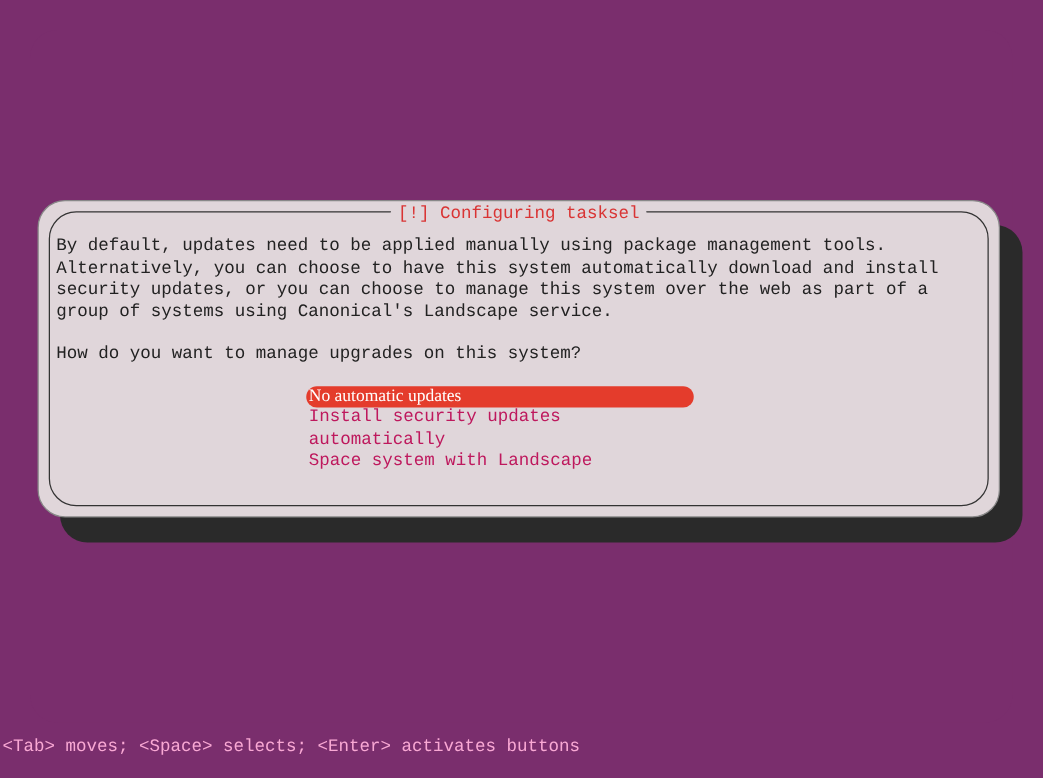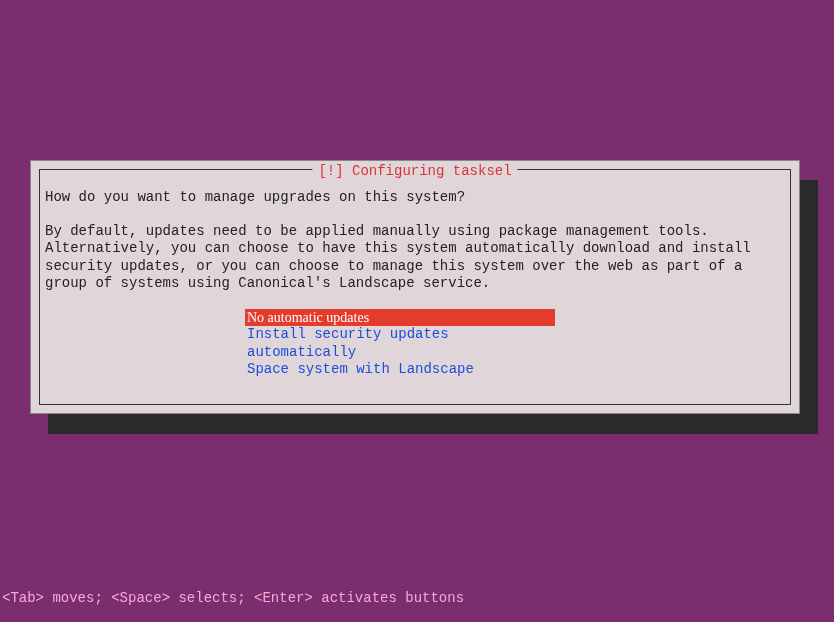--- a/index.html
+++ b/index.html
@@ -1,18 +1,19 @@
 <!DOCTYPE html>
 <html><head>
   <meta charset="utf-8">
   <style>
     * {
       margin: 0;
       padding: 0;
       box-sizing: border-box;
+      border-radius: 22px;
     }
     body {
       width: 834px;
       height: 622px;
       background: #7a2e6d;
       font-family: 'Courier New', monospace;
       font-size: 14px;
       position: relative;
       overflow: hidden;
     }
@@ -73,21 +74,21 @@
       white-space: pre-wrap;
     }
     .options {
       margin-left: 200px;
       margin-top: 0px;
     }
     .option {
       display: block;
       width: 310px;
       padding: 0 2px;
-      color: #1d4ed8;
+      color: #be185d;
       cursor: pointer;
     }
     .option.selected {
       background: #e43c2c;
       color: #fff;
       font-family: Liberation Serif, serif;
     }
     .footer {
       position: absolute;
       bottom: 16px;
@@ -100,22 +101,22 @@
 <body>
 
 <div class="inner-bg"></div>
 
 <div class="dialog-shadow"></div>
 
 <div class="dialog">
   <div class="dialog-inner"></div>
   <div class="dialog-title">[!] Configuring tasksel</div>
   <div class="dialog-content">
+    <p>By default, updates need to be applied manually using package management tools. Alternatively, you can choose to have this system automatically download and install security updates, or you can choose to manage this system over the web as part of a group of systems using Canonical's Landscape service.</p>
     <p>How do you want to manage upgrades on this system?</p>
-    <p>By default, updates need to be applied manually using package management tools. Alternatively, you can choose to have this system automatically download and install security updates, or you can choose to manage this system over the web as part of a group of systems using Canonical's Landscape service.</p>
     <div class="options">
       <span class="option selected">No automatic updates</span>
       <span class="option">Install security updates automatically</span>
       <span class="option">Space system with Landscape</span>
     </div>
   </div>
 </div>
 
 <div class="footer">&lt;Tab&gt; moves; &lt;Space&gt; selects; &lt;Enter&gt; activates buttons</div>
 

